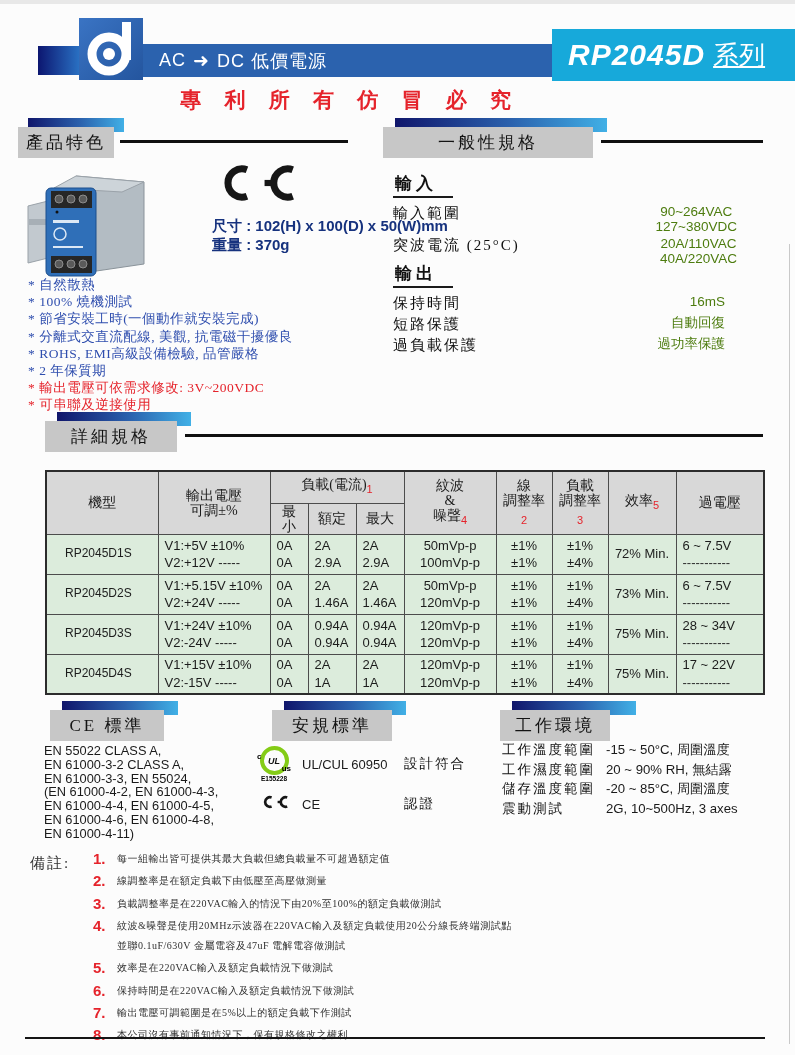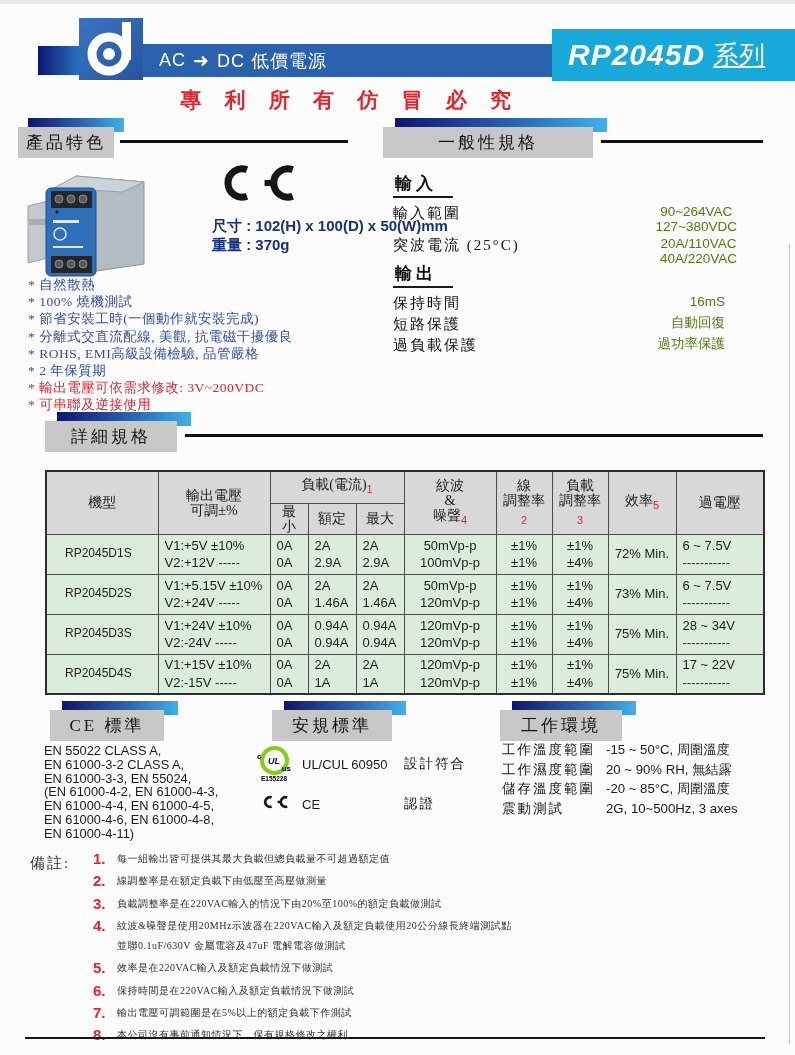--- a/index.html
+++ b/index.html
@@ -403,21 +403,21 @@
   <div class="sec" style="left:50px;top:697px;width:160px;height:42px;">
     <div class="bar" style="left:12px;width:116px;"></div>
     <div class="box" style="width:114px;">CE 標準</div>
   </div>
   <div class="sec" style="left:272px;top:697px;width:160px;height:42px;">
     <div class="bar" style="left:12px;width:122px;"></div>
     <div class="box" style="width:120px;">安規標準</div>
   </div>
   <div class="sec" style="left:500px;top:697px;width:165px;height:42px;">
     <div class="bar" style="left:12px;width:124px;"></div>
-    <div class="box" style="width:122px;">工作環境</div>
+    <div class="box" style="width:110px;">工作環境</div>
   </div>
 
   <div class="ce-list">
     <div>EN 55022 CLASS A,</div>
     <div>EN 61000-3-2 CLASS A,</div>
     <div>EN 61000-3-3, EN 55024,</div>
     <div>(EN 61000-4-2, EN 61000-4-3,</div>
     <div>EN 61000-4-4, EN 61000-4-5,</div>
     <div>EN 61000-4-6, EN 61000-4-8,</div>
     <div>EN 61000-4-11)</div>

